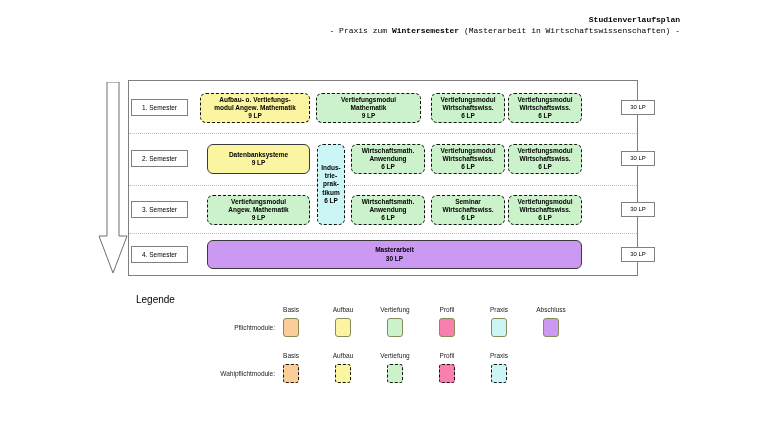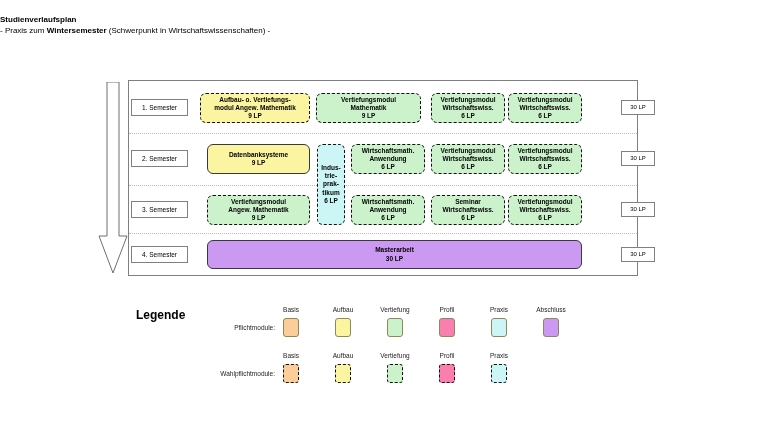--- a/index.html
+++ b/index.html
@@ -4,21 +4,21 @@
 <style>
   html,body{margin:0;padding:0;}
   body{
     width:768px;height:432px;background:#ffffff;
     font-family:"Liberation Sans", sans-serif;
     color:#000;overflow:hidden;position:relative;
   }
   #stage{position:absolute;left:0;top:0;width:768px;height:432px;}
 
   
-  .title-block{position:absolute;left:0;top:14px;width:680px;text-align:left;}
+  .title-block{position:absolute;left:0;top:14px;width:680px;text-align:right;font-family:Liberation Mono, monospace;}
   .title-main{font-size:8px;font-weight:bold;line-height:11px;}
   .title-sub{font-size:8px;line-height:11px;}
   .title-sub b{font-weight:bold;}
 
   
   .arrow{position:absolute;left:98px;top:82px;width:30px;height:192px;}
 
   
   .frame{position:absolute;left:128px;top:80px;width:510px;height:196px;
          border:1px solid #7f7f7f;background:#fff;box-sizing:border-box;}
@@ -38,35 +38,35 @@
 
   
   .mod{position:absolute;box-sizing:border-box;border-radius:6px;
        display:flex;align-items:center;justify-content:center;text-align:center;
        font-size:6.5px;font-weight:bold;line-height:8.2px;color:#000;padding:1px 2px;}
   .mod.solid{border:1px solid #3a3a3a;}
   .mod.dashed{border:1.4px dashed #111;}
   .mod span{display:block;white-space:pre-line;}
 
   
-  .legende-title{position:absolute;left:136px;top:308px;font-size:12px;font-weight:bold;}
+  .legende-title{position:absolute;left:136px;top:294px;font-size:10px;font-weight:normal;}
   .leg-rowlabel{position:absolute;font-size:6.5px;color:#222;text-align:right;}
   .leg-cat{position:absolute;font-size:6.5px;color:#222;text-align:center;width:44px;}
   .swatch{position:absolute;width:16px;height:19px;box-sizing:border-box;border-radius:3px;}
   .swatch.solid{border:1px solid #8a8a5a;}
   .swatch.dashed{border:1.6px dashed #111;}
 </style>
 </head>
 <body>
 
 <div id="stage">
 
   <div class="title-block">
     <div class="title-main">Studienverlaufsplan</div>
-    <div class="title-sub"><span>- Praxis zum </span><b>Wintersemester</b><span> (Schwerpunkt in Wirtschaftswissenschaften) -</span></div>
+    <div class="title-sub"><span>- Praxis zum </span><b>Wintersemester</b><span> (Masterarbeit in Wirtschaftswissenschaften) -</span></div>
   </div>
 
   <svg class="arrow" viewBox="0 0 30 192">
     <polygon points="9,0 21,0 21,154 29,154 15,191 1,154 9,154" fill="#ffffff" stroke="#6f6f6f" stroke-width="1"></polygon>
   </svg>
 
   <div class="frame"></div>
 
   <div class="rowsep" style="top:133px"></div>
   <div class="rowsep" style="top:185px"></div>

